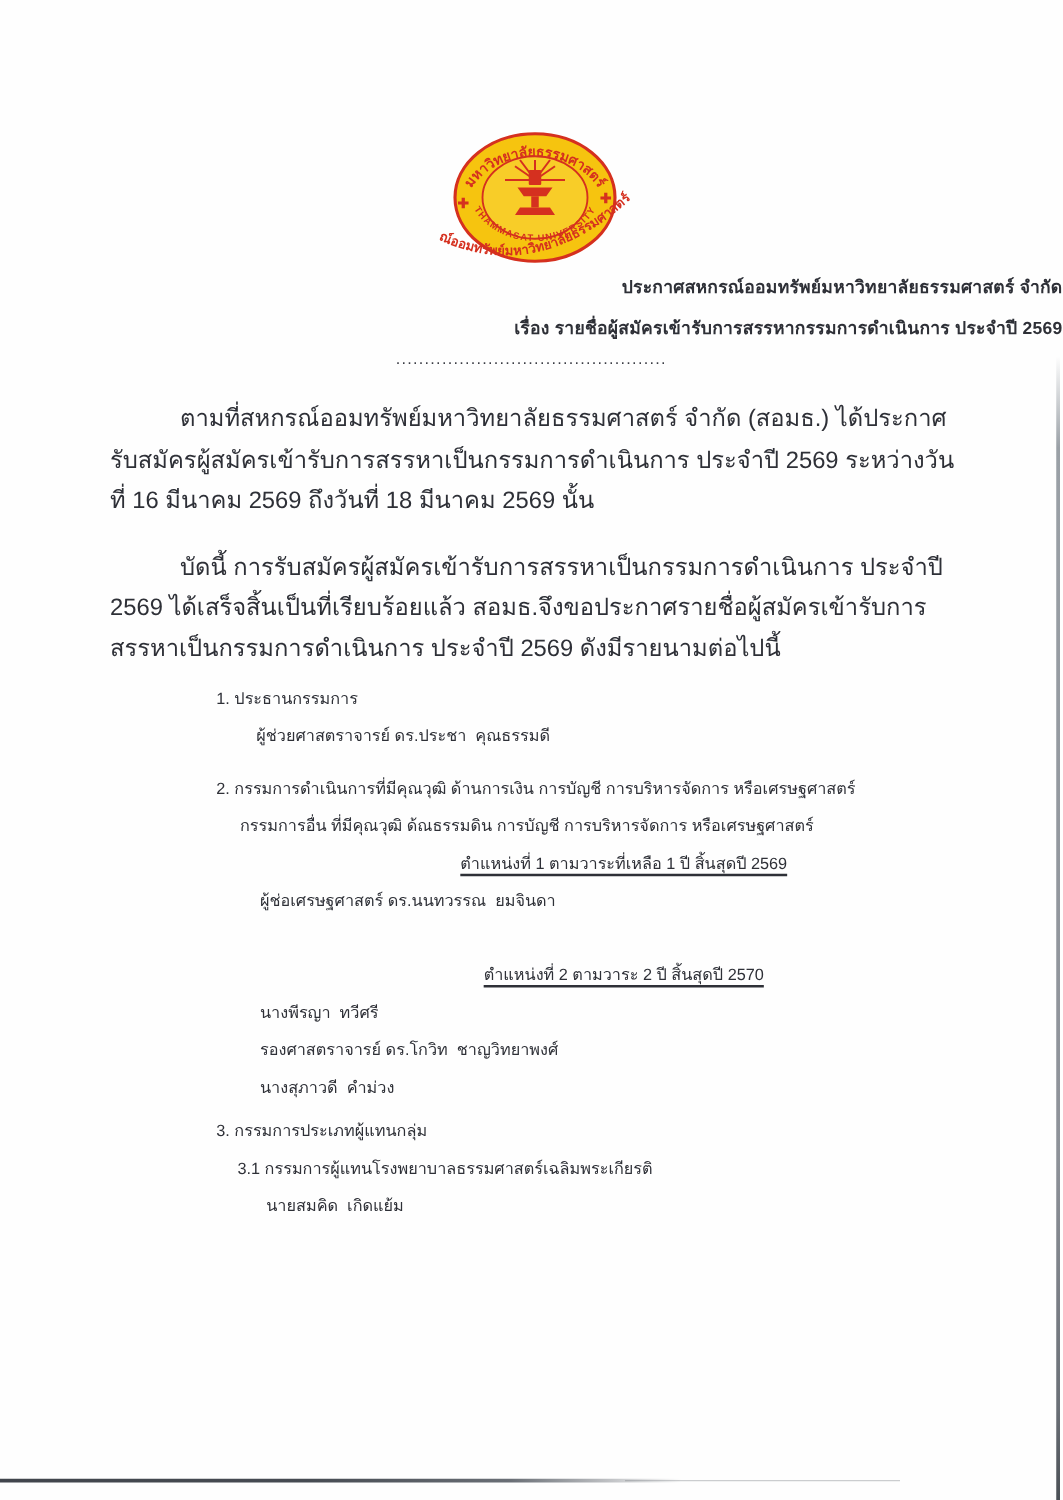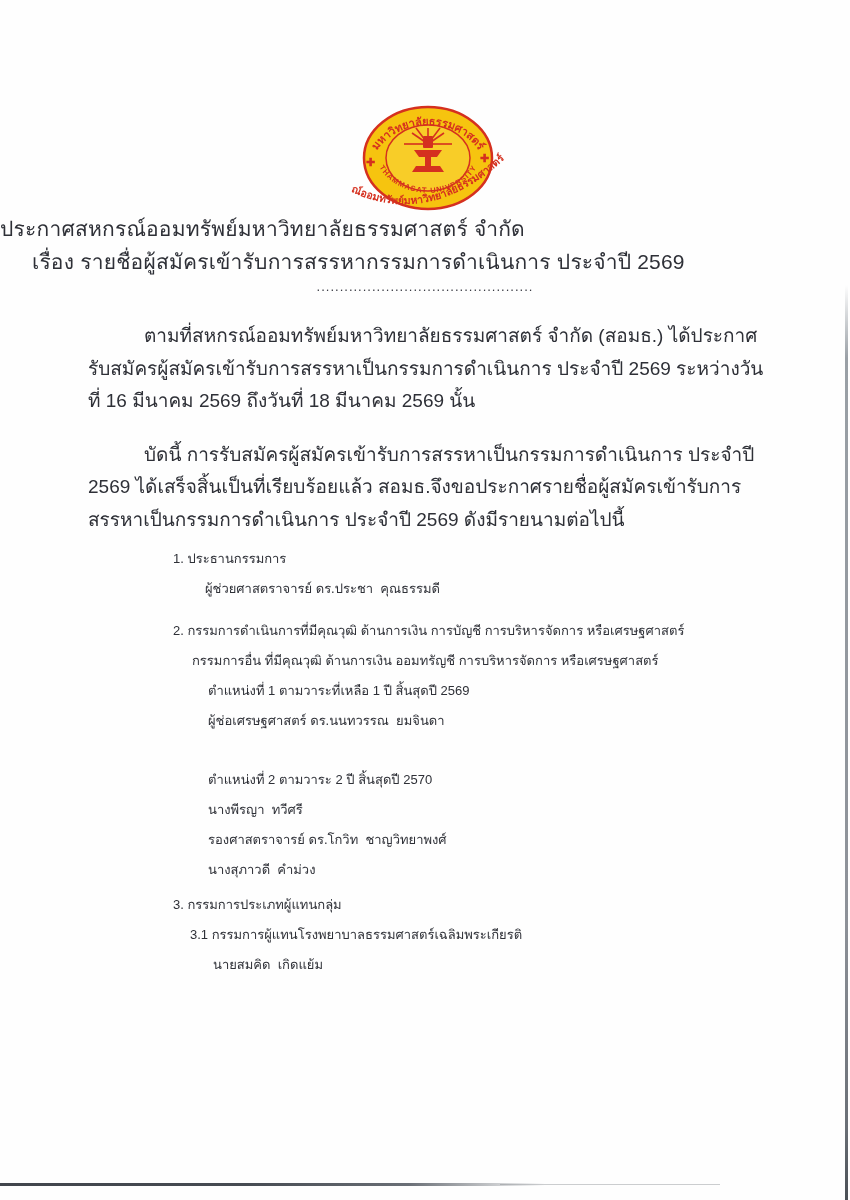--- a/index.html
+++ b/index.html
@@ -7,38 +7,38 @@
   body {
     width: 850px; height: 1200px;
     position: relative;
     background: #fefefe;
     font-family: "Liberation Sans", sans-serif;
     color: #2e3037;
     overflow: hidden;
   }
   .logo-wrap { position: absolute; left: 330px; top: 100px; width: 205px; height: 125px; }
   .content { position: absolute; left: 0; top: 216px; width: 850px; }
-  .doc-title { text-align: left; font-size: 21px; font-weight: normal; line-height: 26px; letter-spacing: 0.2px; }
+  .doc-title { text-align: right; font-size: 14px; font-weight: bold; line-height: 26px; letter-spacing: 0.2px; }
   .doc-title.second { margin-top: 7px; margin-left: 32px; }
   .dots { text-align: center; font-size: 13px; letter-spacing: 1px; color: #3a3c44; margin-top: 5px; line-height: 14px; }
   .paragraphs { margin: 26px 78px 0 88px; font-size: 19px; line-height: 32.5px; text-align: left; }
   .para { text-indent: 56px; white-space: normal; }
   .para + .para { margin-top: 21px; }
   .list { margin: 8px 60px 0 88px; font-size: 13px; line-height: 30px; }
   .line { white-space: pre-wrap; }
   .ind-1 { margin-left: 85px; }    
   .ind-1b { margin-left: 104px; }  
   .ind-2 { margin-left: 117px; }   
   .ind-3 { margin-left: 120px; }   
   .ind-sub { margin-left: 102px; } 
   .ind-sub2 { margin-left: 125px; }
   .mt-xs { margin-top: 5px; }
   .mt-sm { margin-top: 12px; }
   .mt-md { margin-top: 29px; }
-  .underline { text-underline-offset: 4px; text-decoration-thickness: 1.5px; }
+  .underline { text-decoration: underline; text-underline-offset: 4px; text-decoration-thickness: 1.5px; text-align: center; }
   
   .scan-bottom-line {
     position: absolute; left: 0; top: 1183px; width: 545px; height: 3px;
     background: linear-gradient(to right, #41454c 0%, #464b52 45%, #6a6f76 75%, rgba(120,124,130,0) 100%);
   }
   .scan-bottom-line-faint {
     position: absolute; left: 500px; top: 1184px; width: 220px; height: 1px;
     background: rgba(110,114,120,0.35);
   }
   .scan-right-line {
@@ -99,21 +99,21 @@
   <div class="paragraphs">
     <div class="para">ตามที่สหกรณ์ออมทรัพย์มหาวิทยาลัยธรรมศาสตร์ จำกัด (สอมธ.) ได้ประกาศรับสมัครผู้สมัครเข้ารับการสรรหาเป็นกรรมการดำเนินการ ประจำปี 2569 ระหว่างวันที่ 16 มีนาคม 2569 ถึงวันที่ 18 มีนาคม 2569 นั้น</div>
     <div class="para">บัดนี้ การรับสมัครผู้สมัครเข้ารับการสรรหาเป็นกรรมการดำเนินการ ประจำปี 2569 ได้เสร็จสิ้นเป็นที่เรียบร้อยแล้ว สอมธ.จึงขอประกาศรายชื่อผู้สมัครเข้ารับการสรรหาเป็นกรรมการดำเนินการ ประจำปี 2569 ดังมีรายนามต่อไปนี้</div>
   </div>
 
   <div class="list">
     <div class="line ind-1">1. ประธานกรรมการ</div>
     <div class="line ind-2">ผู้ช่วยศาสตราจารย์ ดร.ประชา  คุณธรรมดี</div>
 
     <div class="line ind-1 mt-sm">2. กรรมการดำเนินการที่มีคุณวุฒิ ด้านการเงิน การบัญชี การบริหารจัดการ หรือเศรษฐศาสตร์</div>
-    <div class="line ind-1b">กรรมการอื่น ที่มีคุณวุฒิ ด้านการเงิน ออมทรัญชี การบริหารจัดการ หรือเศรษฐศาสตร์</div>
+    <div class="line ind-1b">กรรมการอื่น ที่มีคุณวุฒิ ด้ณธรรมดิน การบัญชี การบริหารจัดการ หรือเศรษฐศาสตร์</div>
     <div class="line ind-3 underline">ตำแหน่งที่ 1 ตามวาระที่เหลือ 1 ปี สิ้นสุดปี 2569</div>
     <div class="line ind-3">ผู้ช่อเศรษฐศาสตร์ ดร.นนทวรรณ  ยมจินดา</div>
 
     <div class="line ind-3 underline mt-md">ตำแหน่งที่ 2 ตามวาระ 2 ปี สิ้นสุดปี 2570</div>
     <div class="line ind-3">นางพีรญา  ทวีศรี</div>
     <div class="line ind-3">รองศาสตราจารย์ ดร.โกวิท  ชาญวิทยาพงศ์</div>
     <div class="line ind-3">นางสุภาวดี  คำม่วง</div>
 
     <div class="line ind-1 mt-xs">3. กรรมการประเภทผู้แทนกลุ่ม</div>
     <div class="line ind-sub">3.1 กรรมการผู้แทนโรงพยาบาลธรรมศาสตร์เฉลิมพระเกียรติ</div>

